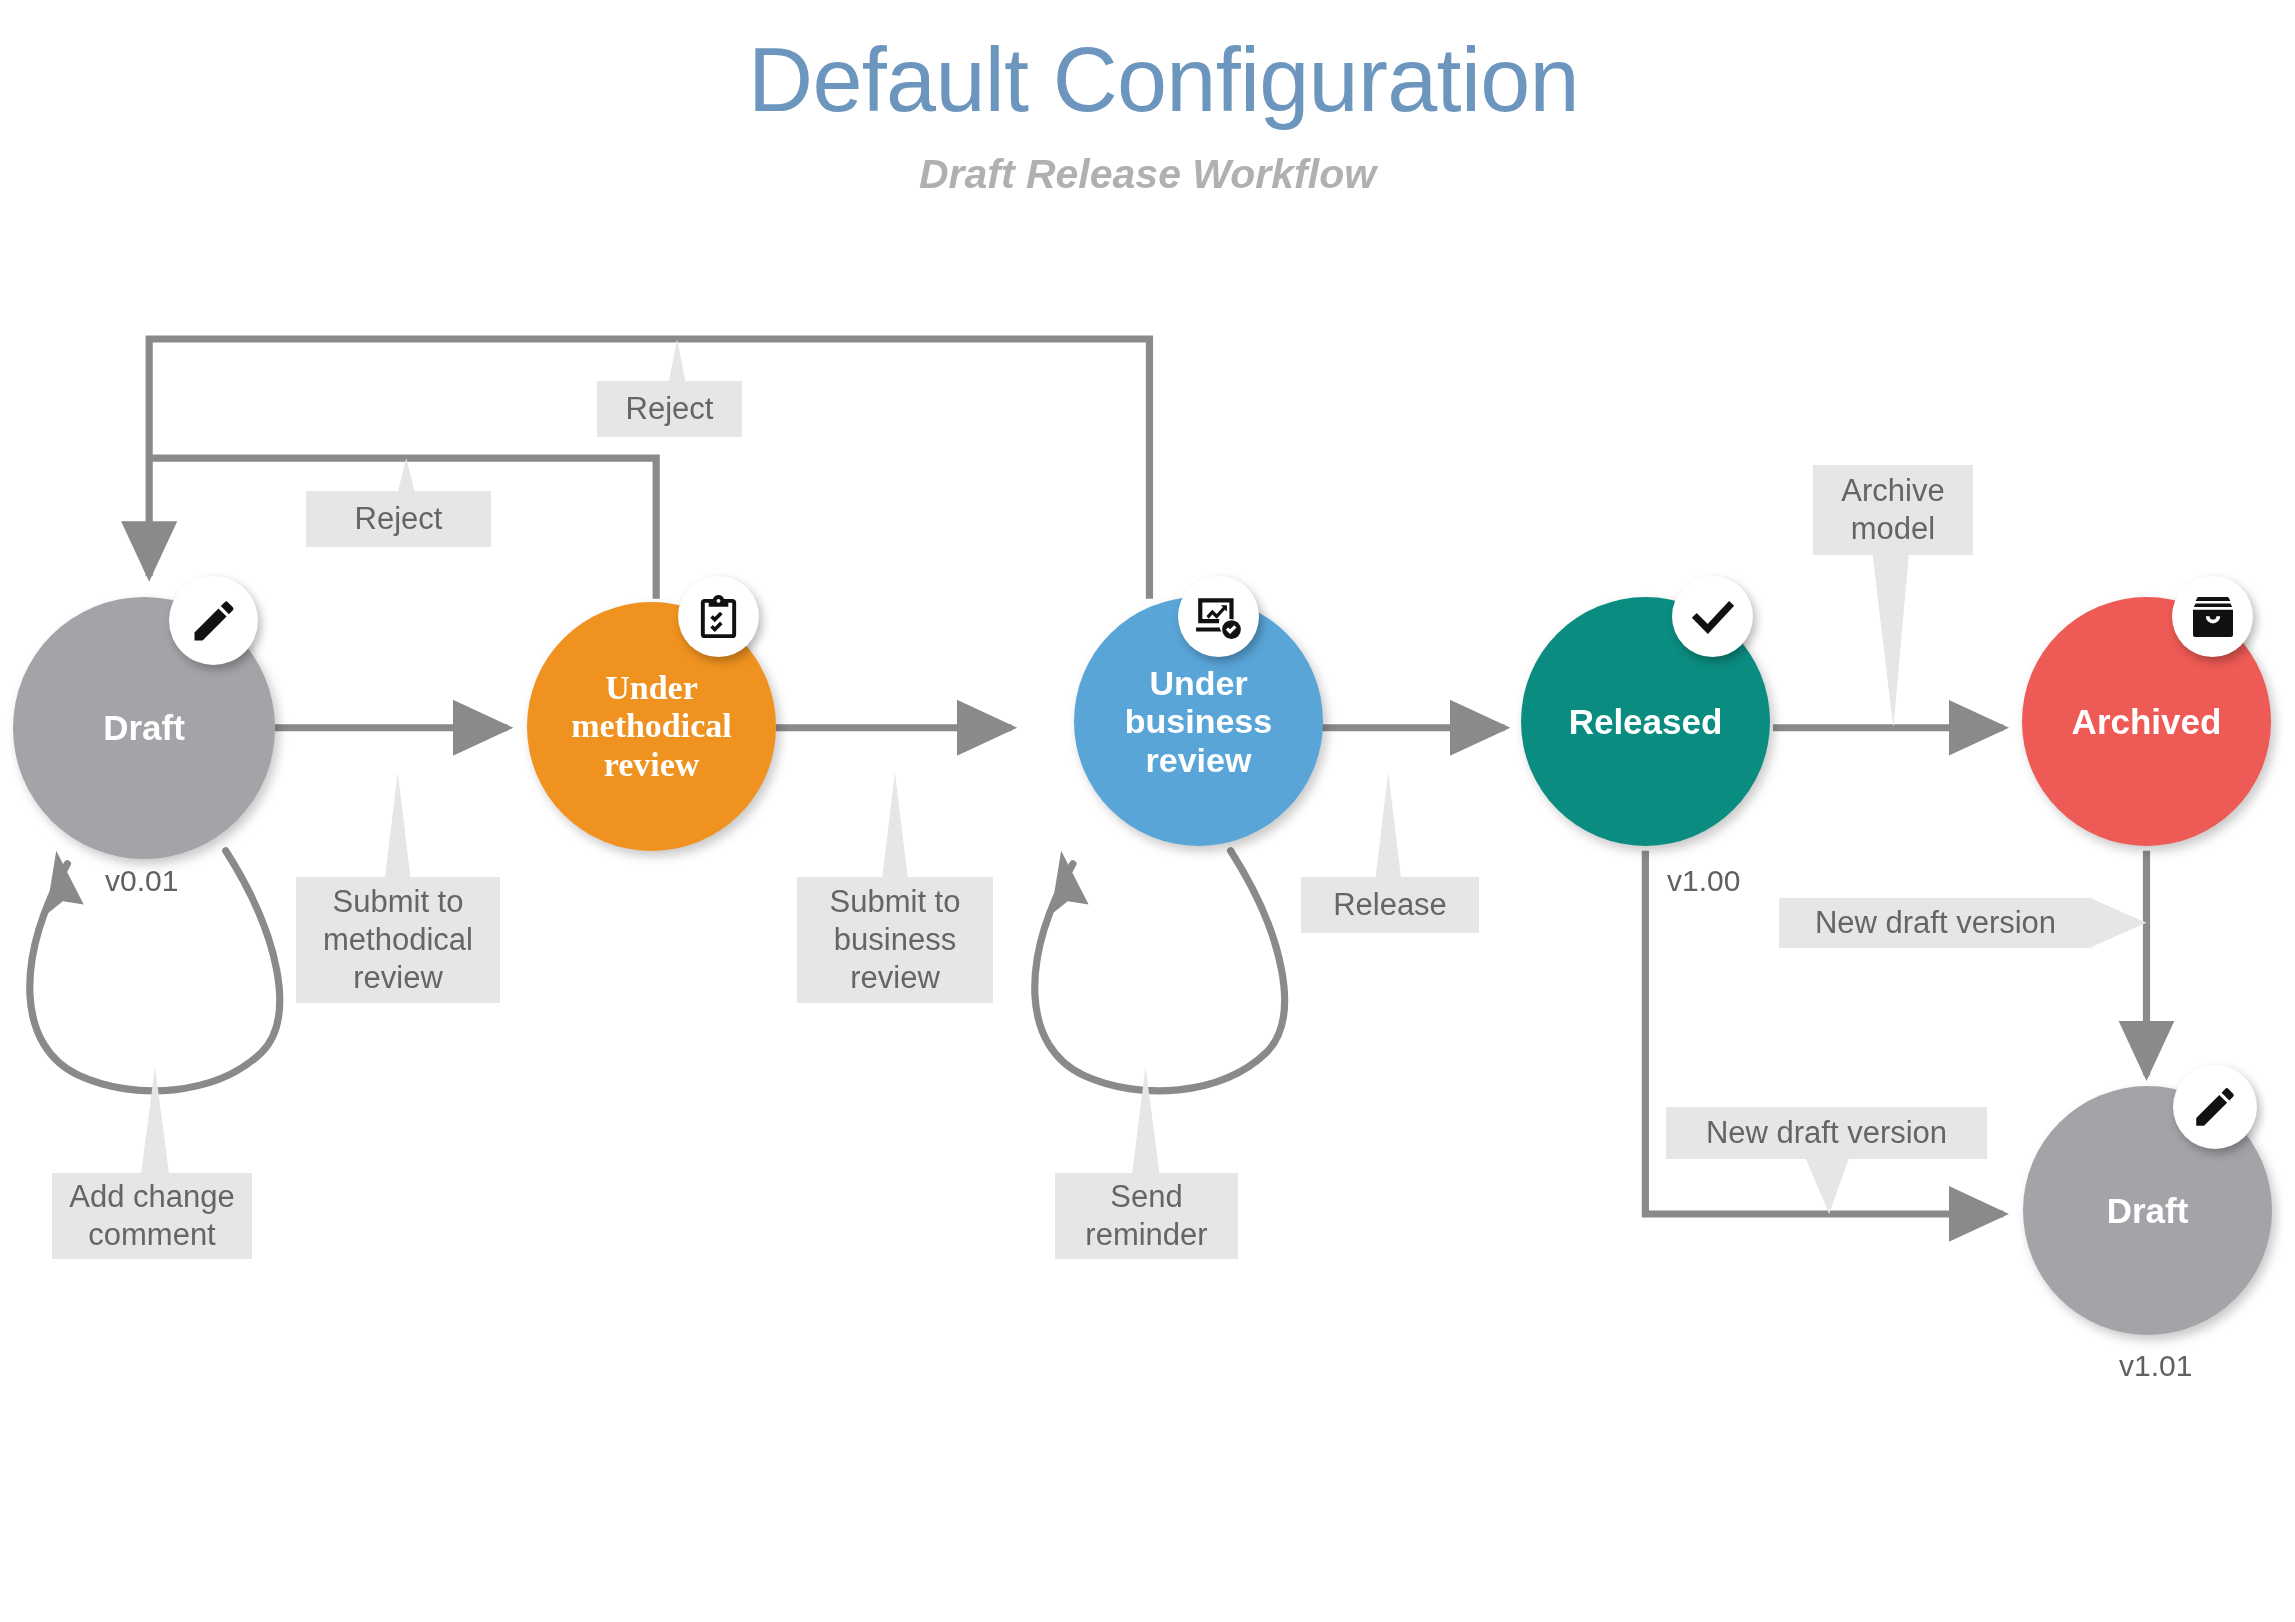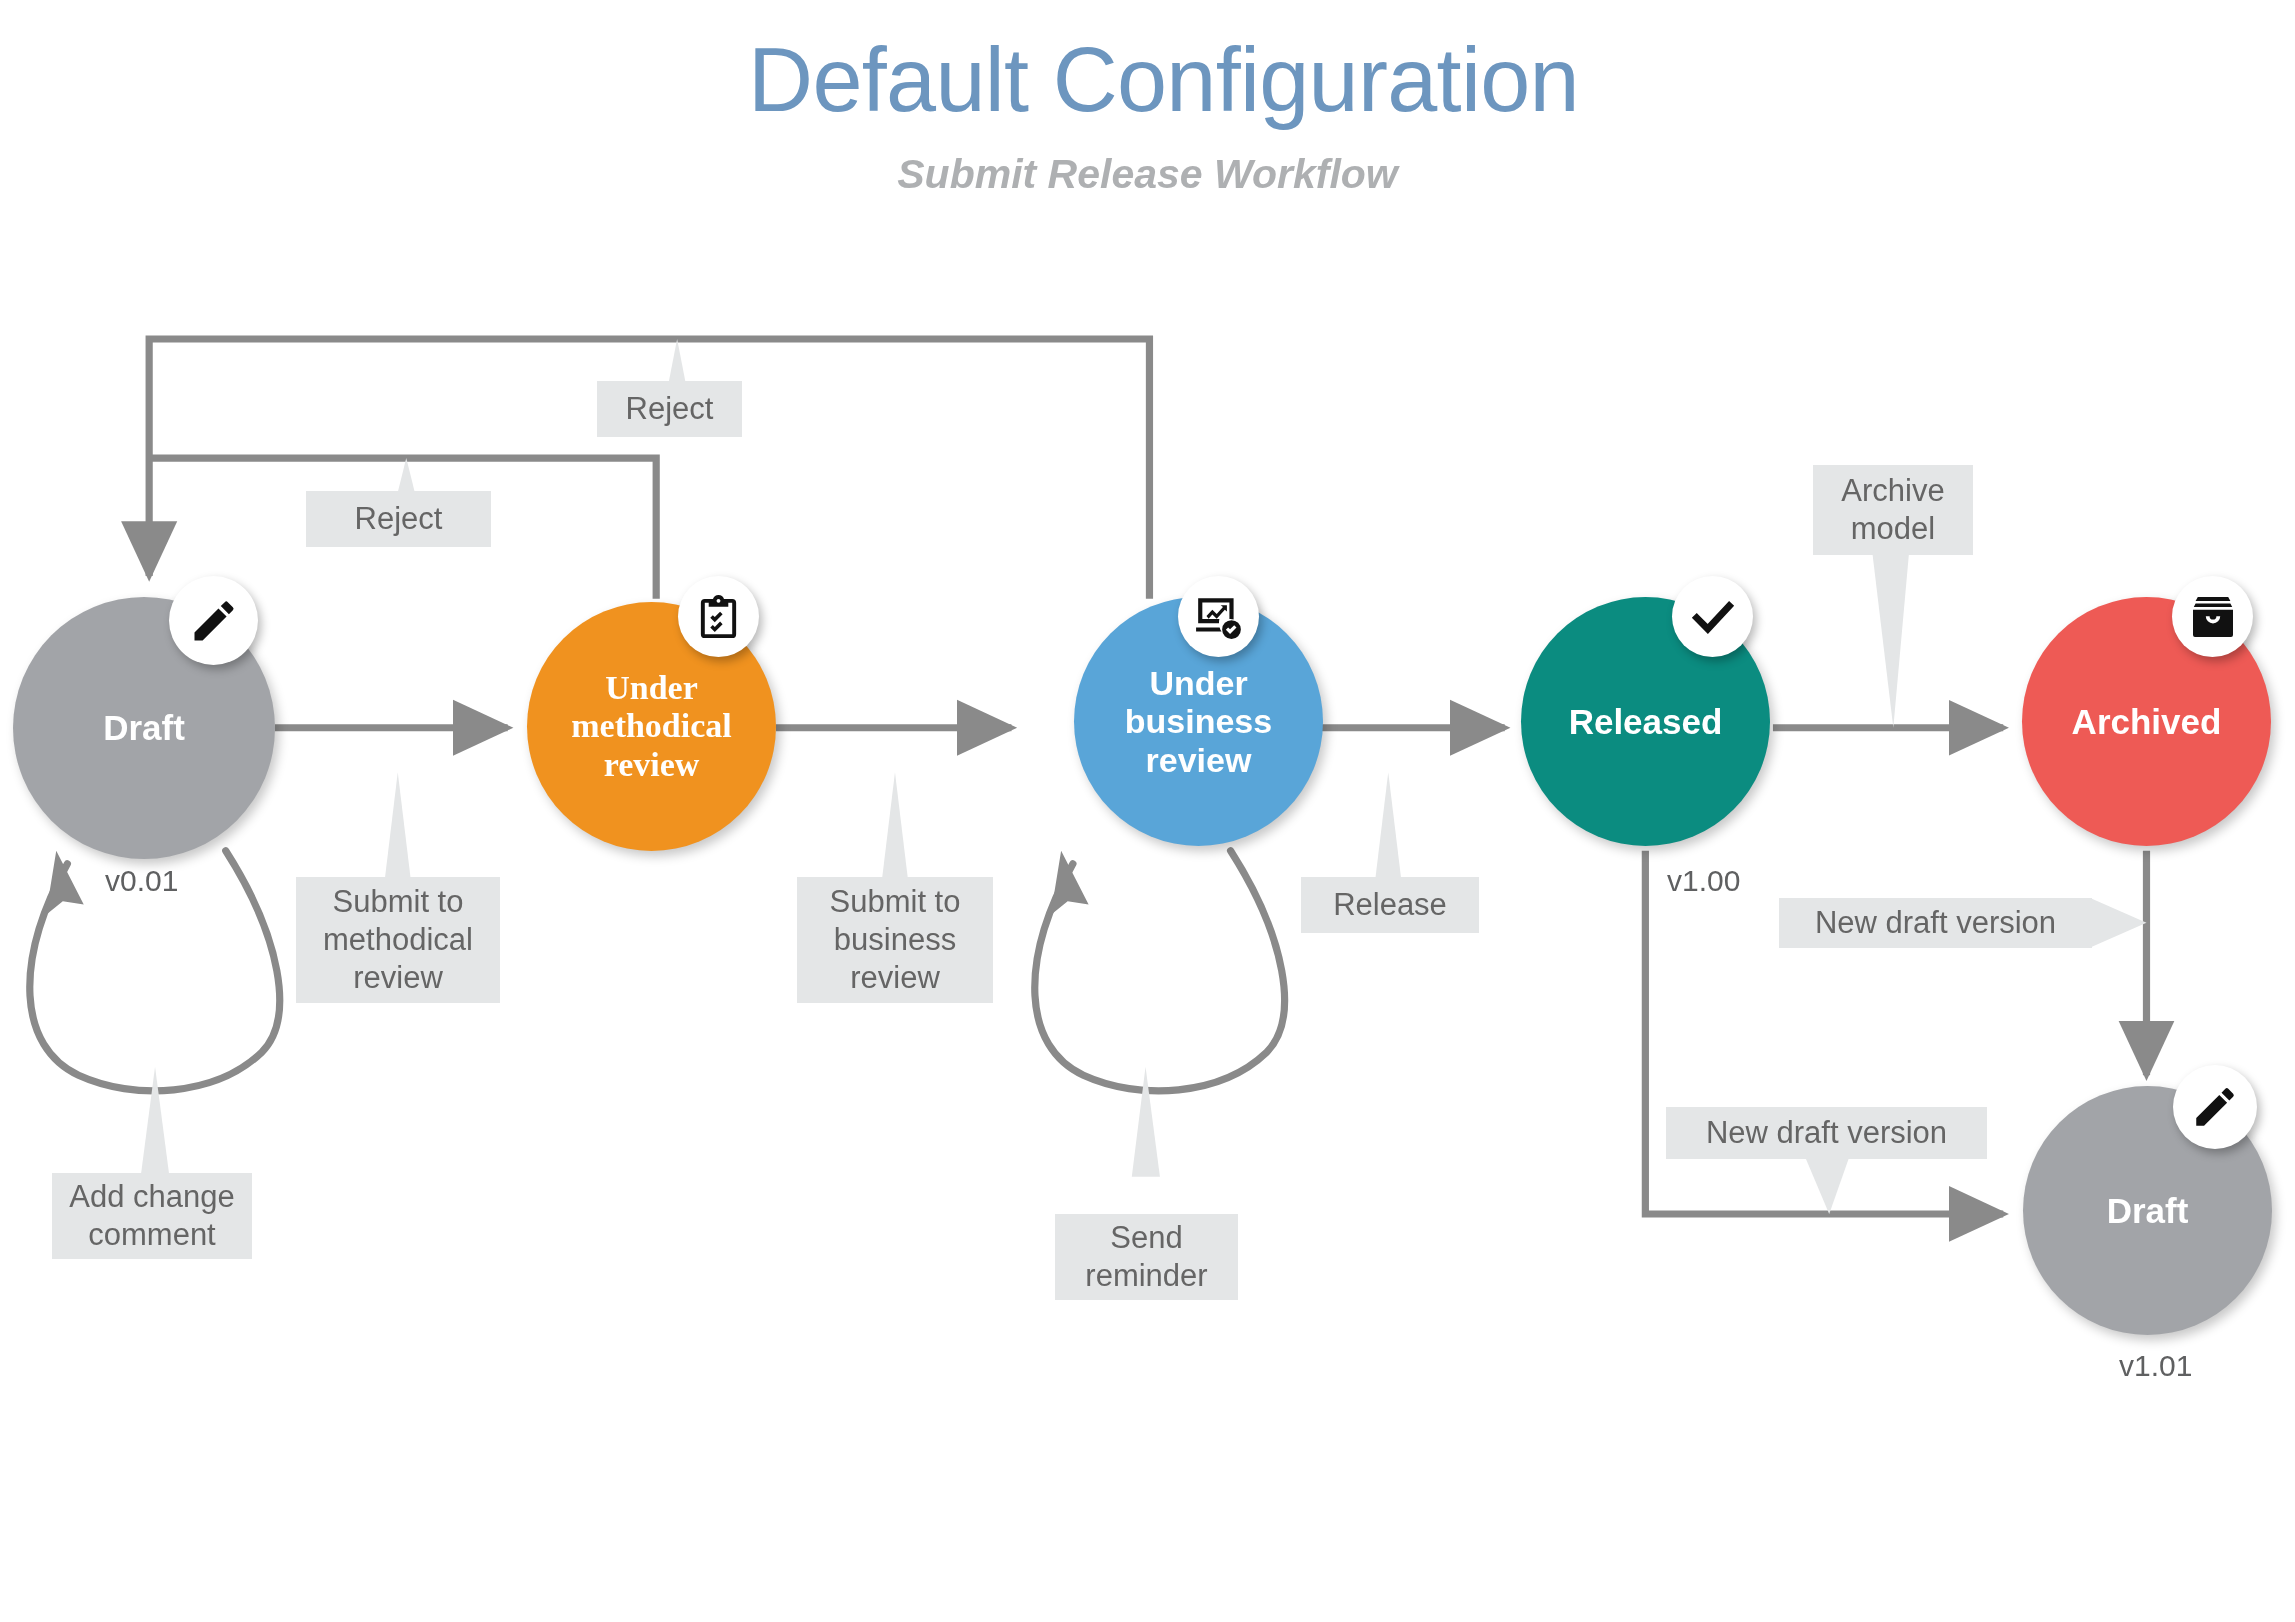--- a/index.html
+++ b/index.html
@@ -41,21 +41,21 @@
 
   
   .ver{position:absolute;color:#5f6061;font-size:30px;white-space:nowrap;}
 </style>
 </head>
 <body>
 
 <div id="canvas">
 
   <div class="title">Default Configuration</div>
-  <div class="subtitle">Submit Release Workflow</div>
+  <div class="subtitle">Draft Release Workflow</div>
 
   <svg class="layer" viewBox="0 0 3508 2480" preserveAspectRatio="none">
     <defs>
       <marker id="arw" markerWidth="9" markerHeight="9" refX="7.6" refY="4.5" orient="auto" markerUnits="strokeWidth">
         <path d="M0,0.6 L8.4,4.5 L0,8.4 z" fill="#8a8a8a"></path>
       </marker>
     </defs>
     <g stroke="#8a8a8a" stroke-width="11" fill="none" stroke-linecap="butt">
 
       <path d="M 420 1112 L 776 1112" marker-end="url(#arw)"></path>
@@ -192,21 +192,21 @@
 
   <div class="lbl" style="left:1301px;top:877px;width:178px;height:56px;">
     <span>Release</span>
   </div>
 
   <div class="lbl" style="left:52px;top:1173px;width:200px;height:86px;white-space:pre-line;">
     <span>Add change
 comment</span>
   </div>
 
-  <div class="lbl" style="left:1055px;top:1214px;width:183px;height:86px;white-space:pre-line;">
+  <div class="lbl" style="left:1055px;top:1173px;width:183px;height:86px;white-space:pre-line;">
     <span>Send
 reminder</span>
   </div>
 
   <div class="lbl" style="left:1813px;top:465px;width:160px;height:90px;white-space:pre-line;">
     <span>Archive
 model</span>
   </div>
 
   <div class="lbl" style="left:1779px;top:898px;width:313px;height:50px;">

